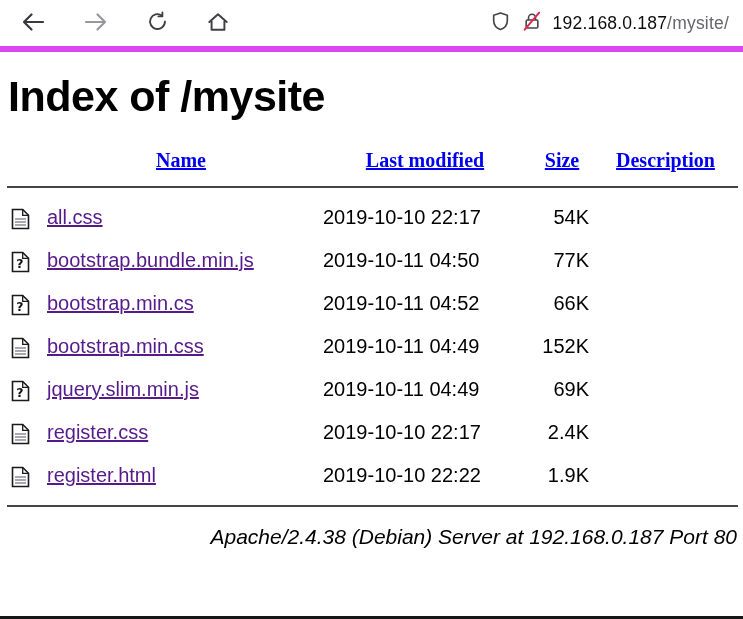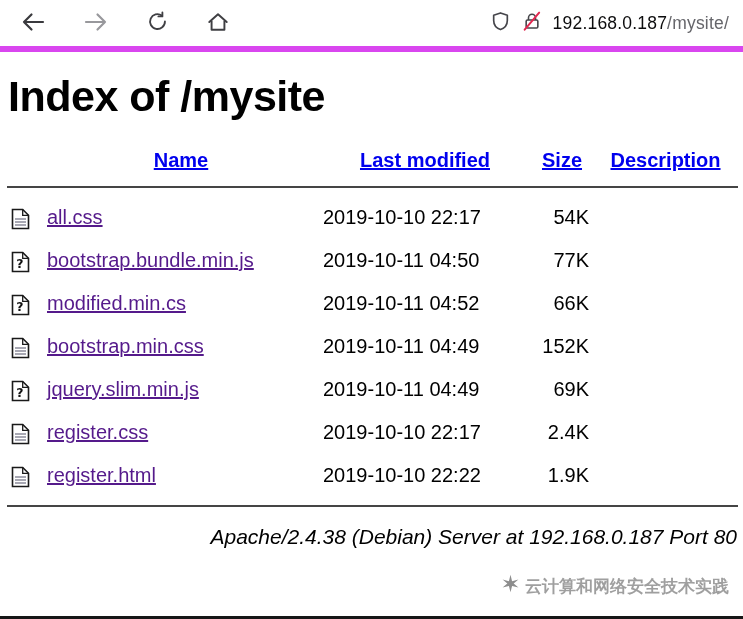--- a/index.html
+++ b/index.html
@@ -21,21 +21,21 @@
   .icon-btn{background:none;border:none;padding:3px;cursor:pointer;display:flex;align-items:center;}
   .urlbar{margin-left:auto;display:flex;align-items:center;gap:11px;cursor:text;padding-right:2px;}
   .url-text{font-size:17.5px;color:#0c0c0d;letter-spacing:.2px;white-space:nowrap;}
   .url-path{color:#66666b;}
   
   .content{padding:12px 6px 0 7px;}
   h1{font-size:43px;font-weight:bold;margin:8px 0 22px 1px;letter-spacing:-.5px;}
   table{border-collapse:collapse;width:731px;font-size:20px;table-layout:fixed;}
   th{padding:6px 4px;}
   tbody td{padding:8px 4px;line-height:27px;vertical-align:middle;}
-  th a{color:var(--link-blue);font-weight:bold;text-decoration:underline;}
+  th a{color:var(--link-blue);font-weight:bold;text-decoration:underline;font-family:Liberation Serif, serif;}
   .c-icon{width:36px;text-align:left;}
   .c-name{width:276px;text-align:left;overflow:hidden;white-space:nowrap;}
   th.c-name,th.c-mod,th.c-size,th.c-desc{text-align:center;}
   .c-mod{width:212px;text-align:left;white-space:nowrap;}
   .c-size{width:62px;text-align:right;white-space:nowrap;}
   .c-desc{width:145px;text-align:left;}
   .flink{color:var(--link-visited);text-decoration:underline;}
   .ficon{display:inline-flex;align-items:center;vertical-align:middle;}
   tr.rule td{padding:2px 0;}
   tr.rule hr, hr{border:0;border-top:2px solid #454545;margin:6px 0;}
@@ -142,21 +142,21 @@
   </tr>
 
   <tr>
     <td class="c-icon"><span class="ficon">
                 <svg width="19" height="22" viewBox="0 0 19 22">
                   <path d="M1.5 1.5h10.2l5.8 5.8V20.5H1.5Z" fill="#fff" stroke="#1a1a1a" stroke-width="1.6"></path>
                   <path d="M11.7 1.5v5.8h5.8" fill="none" stroke="#1a1a1a" stroke-width="1.3"></path>
                   <text x="9" y="17" font-family="DejaVu Sans, sans-serif" font-size="12.5" font-weight="bold" fill="#111" text-anchor="middle">?</text>
                 </svg>
               </span></td>
-    <td class="c-name"><a href="#" class="flink">modified.min.cs</a></td>
+    <td class="c-name"><a href="#" class="flink">bootstrap.min.cs</a></td>
     <td class="c-mod">2019-10-11 04:52</td>
     <td class="c-size">66K</td>
     <td class="c-desc"></td>
   </tr>
 
   <tr>
     <td class="c-icon"><span class="ficon">
                 <svg width="19" height="22" viewBox="0 0 19 22">
                   <path d="M1.5 1.5h10.2l5.8 5.8V20.5H1.5Z" fill="#fff" stroke="#1a1a1a" stroke-width="1.6"></path>
                   <path d="M11.7 1.5v5.8h5.8" fill="none" stroke="#1a1a1a" stroke-width="1.3"></path>
@@ -222,21 +222,15 @@
             <td colspan="5">
               <hr>
             </td>
           </tr>
       </tfoot>
     </table>
 
     <address>Apache/2.4.38 (Debian) Server at 192.168.0.187 Port 80</address>
   </div>
 
-  <div class="watermark">
-    <span><svg width="19" height="19" viewBox="0 0 24 24">
-          <path d="M12 1 14 9 22 7 16 12 22 17 14 15 12 23 10 15 2 17 8 12 2 7 10 9Z" fill="#7a7a7a"></path>
-        </svg></span>
-    <span>云计算和网络安全技术实践</span>
-  </div>
 
   <div class="bottom-line"></div>
 </div>
 
 </body></html>

